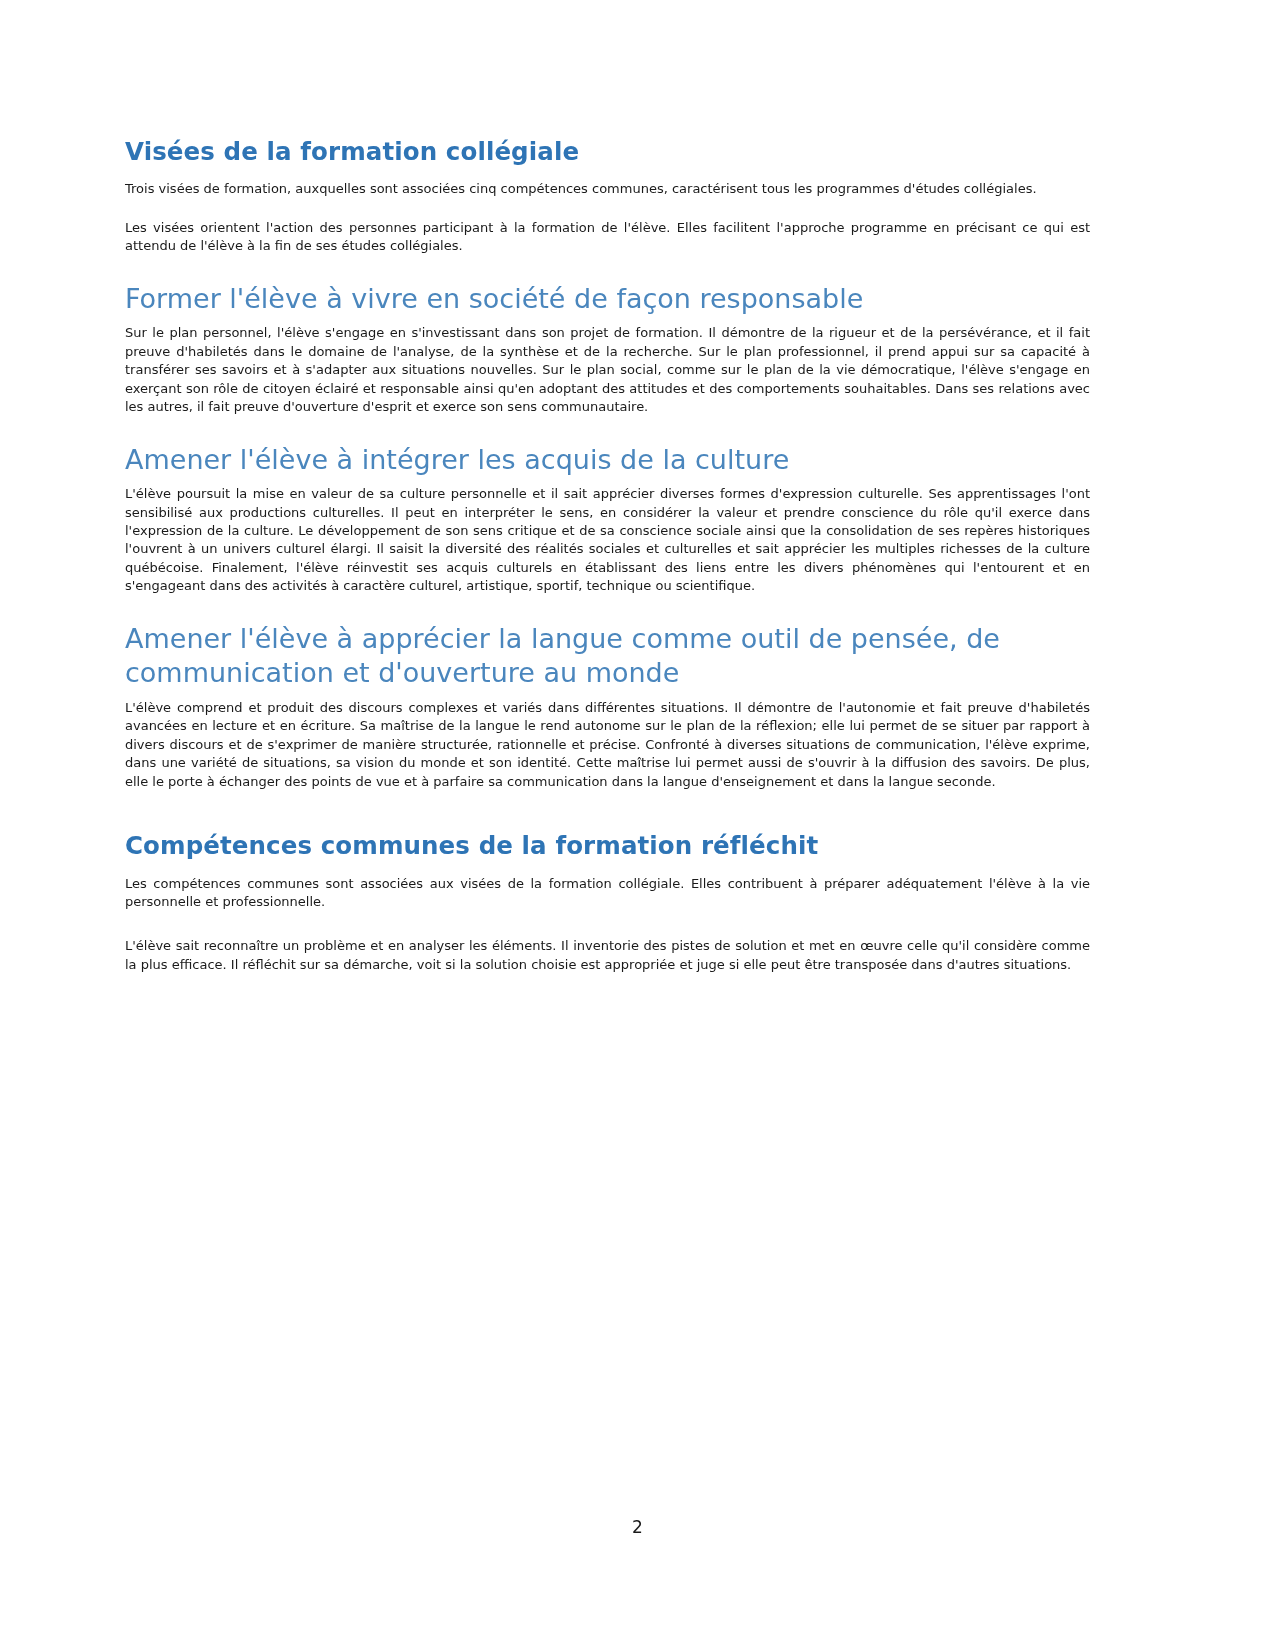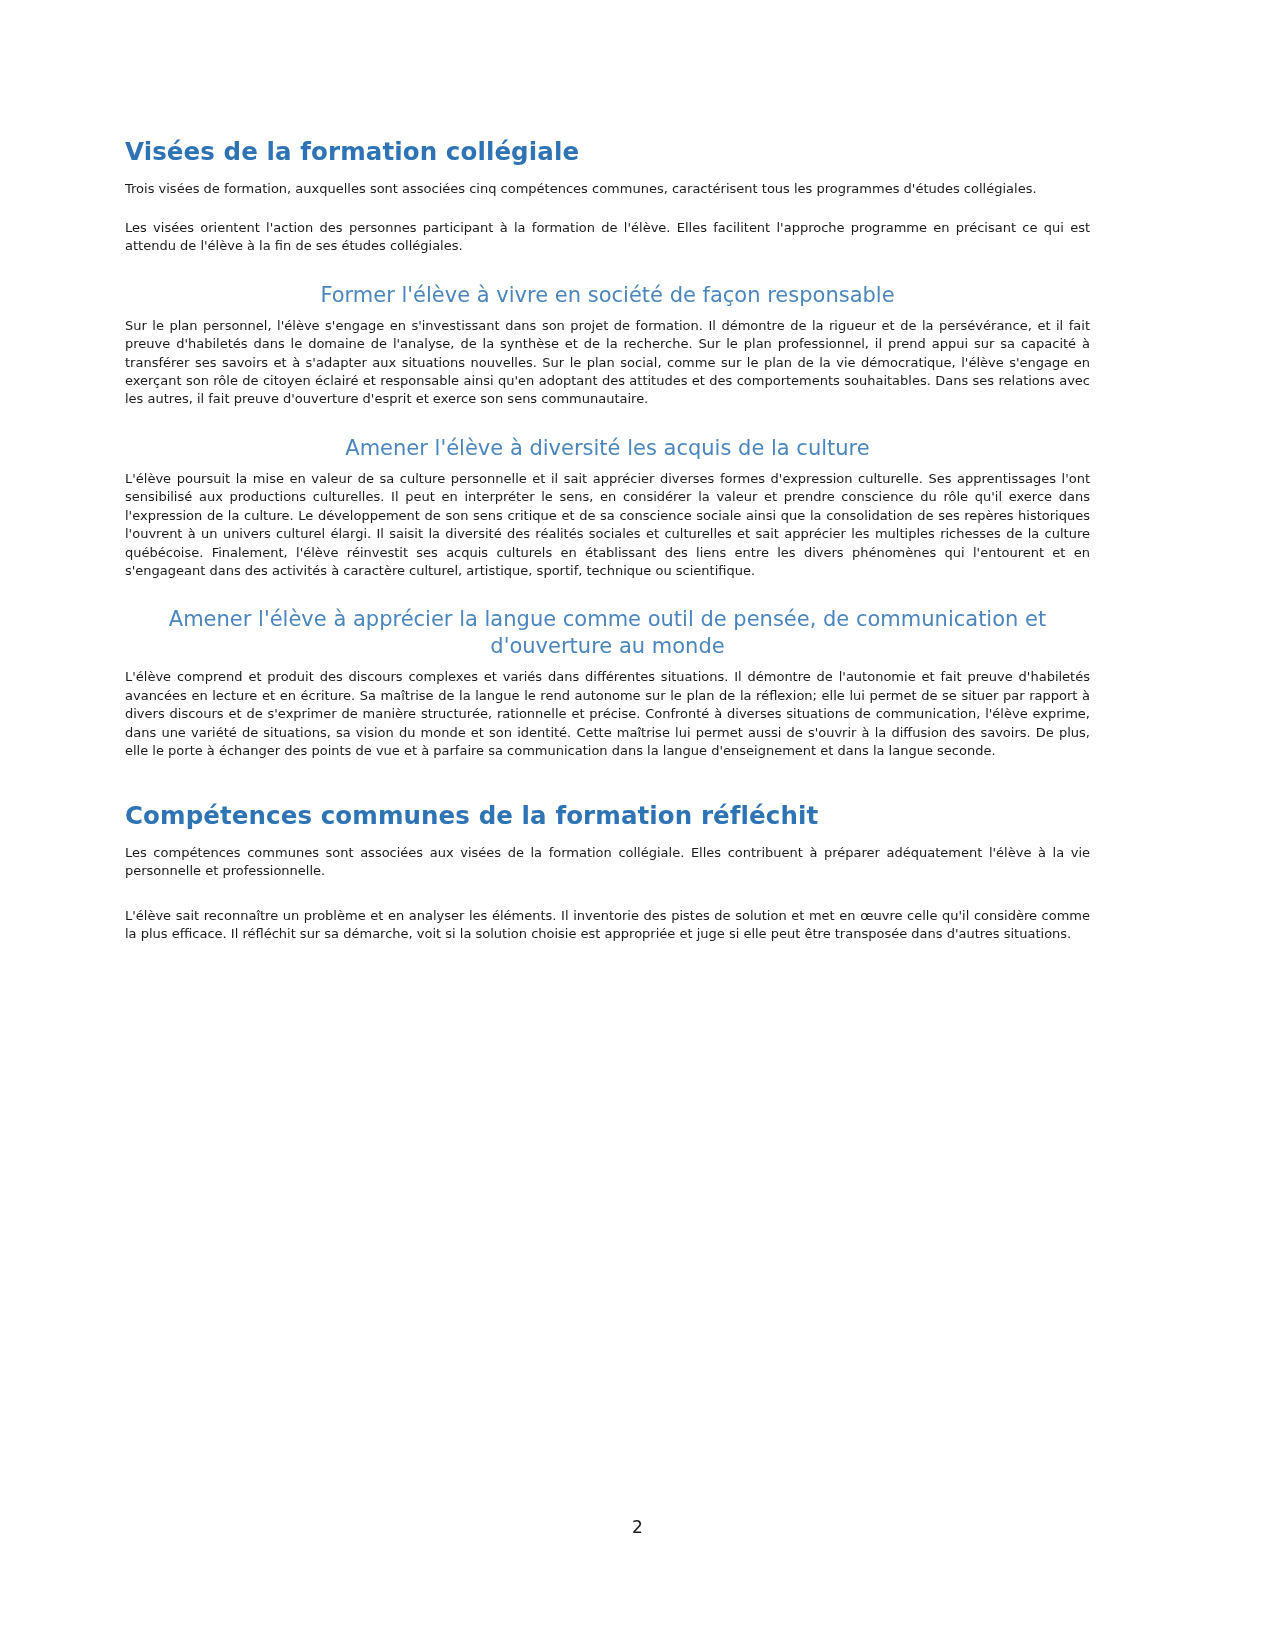--- a/index.html
+++ b/index.html
@@ -27,26 +27,25 @@
   }
   h1.doc-h1 {
     font-size: 24.5px;
     font-weight: bold;
     color: #2e74b5;
     margin: 0 0 14px 0;
     line-height: 1.2;
     letter-spacing: 0.1px;
   }
   h2.doc-h2 {
-    font-size: 21px;
+    font-size: 27px;
     font-weight: normal;
     color: #4a86bd;
     margin: 0 0 8px 0;
     line-height: 1.28;
-    text-align: center;
   }
   p.doc-p {
     font-size: 13px;
     color: #1a1a1a;
     margin: 0 0 20px 0;
     line-height: 1.42;
     text-align: justify;
     text-justify: inter-word;
   }
   p.doc-p.tight {
@@ -79,21 +78,21 @@
       <p class="doc-p">Trois visées de formation, auxquelles sont associées cinq compétences communes, caractérisent tous les programmes d'études collégiales.</p>
       <p class="doc-p tight">Les visées orientent l'action des personnes participant à la formation de l'élève. Elles facilitent l'approche programme en précisant ce qui est attendu de l'élève à la fin de ses études collégiales.</p>
     </div>
 
     <div class="block">
       <h2 class="doc-h2">Former l'élève à vivre en société de façon responsable</h2>
       <p class="doc-p tight">Sur le plan personnel, l'élève s'engage en s'investissant dans son projet de formation. Il démontre de la rigueur et de la persévérance, et il fait preuve d'habiletés dans le domaine de l'analyse, de la synthèse et de la recherche. Sur le plan professionnel, il prend appui sur sa capacité à transférer ses savoirs et à s'adapter aux situations nouvelles. Sur le plan social, comme sur le plan de la vie démocratique, l'élève s'engage en exerçant son rôle de citoyen éclairé et responsable ainsi qu'en adoptant des attitudes et des comportements souhaitables. Dans ses relations avec les autres, il fait preuve d'ouverture d'esprit et exerce son sens communautaire.</p>
     </div>
 
     <div class="block">
-      <h2 class="doc-h2">Amener l'élève à diversité les acquis de la culture</h2>
+      <h2 class="doc-h2">Amener l'élève à intégrer les acquis de la culture</h2>
       <p class="doc-p tight">L'élève poursuit la mise en valeur de sa culture personnelle et il sait apprécier diverses formes d'expression culturelle. Ses apprentissages l'ont sensibilisé aux productions culturelles. Il peut en interpréter le sens, en considérer la valeur et prendre conscience du rôle qu'il exerce dans l'expression de la culture. Le développement de son sens critique et de sa conscience sociale ainsi que la consolidation de ses repères historiques l'ouvrent à un univers culturel élargi. Il saisit la diversité des réalités sociales et culturelles et sait apprécier les multiples richesses de la culture québécoise. Finalement, l'élève réinvestit ses acquis culturels en établissant des liens entre les divers phénomènes qui l'entourent et en s'engageant dans des activités à caractère culturel, artistique, sportif, technique ou scientifique.</p>
     </div>
 
     <div class="block">
       <h2 class="doc-h2">Amener l'élève à apprécier la langue comme outil de pensée, de communication et d'ouverture au monde</h2>
       <p class="doc-p tight">L'élève comprend et produit des discours complexes et variés dans différentes situations. Il démontre de l'autonomie et fait preuve d'habiletés avancées en lecture et en écriture. Sa maîtrise de la langue le rend autonome sur le plan de la réflexion; elle lui permet de se situer par rapport à divers discours et de s'exprimer de manière structurée, rationnelle et précise. Confronté à diverses situations de communication, l'élève exprime, dans une variété de situations, sa vision du monde et son identité. Cette maîtrise lui permet aussi de s'ouvrir à la diffusion des savoirs. De plus, elle le porte à échanger des points de vue et à parfaire sa communication dans la langue d'enseignement et dans la langue seconde.</p>
     </div>
 
     <div class="spacer-md"></div>
 

